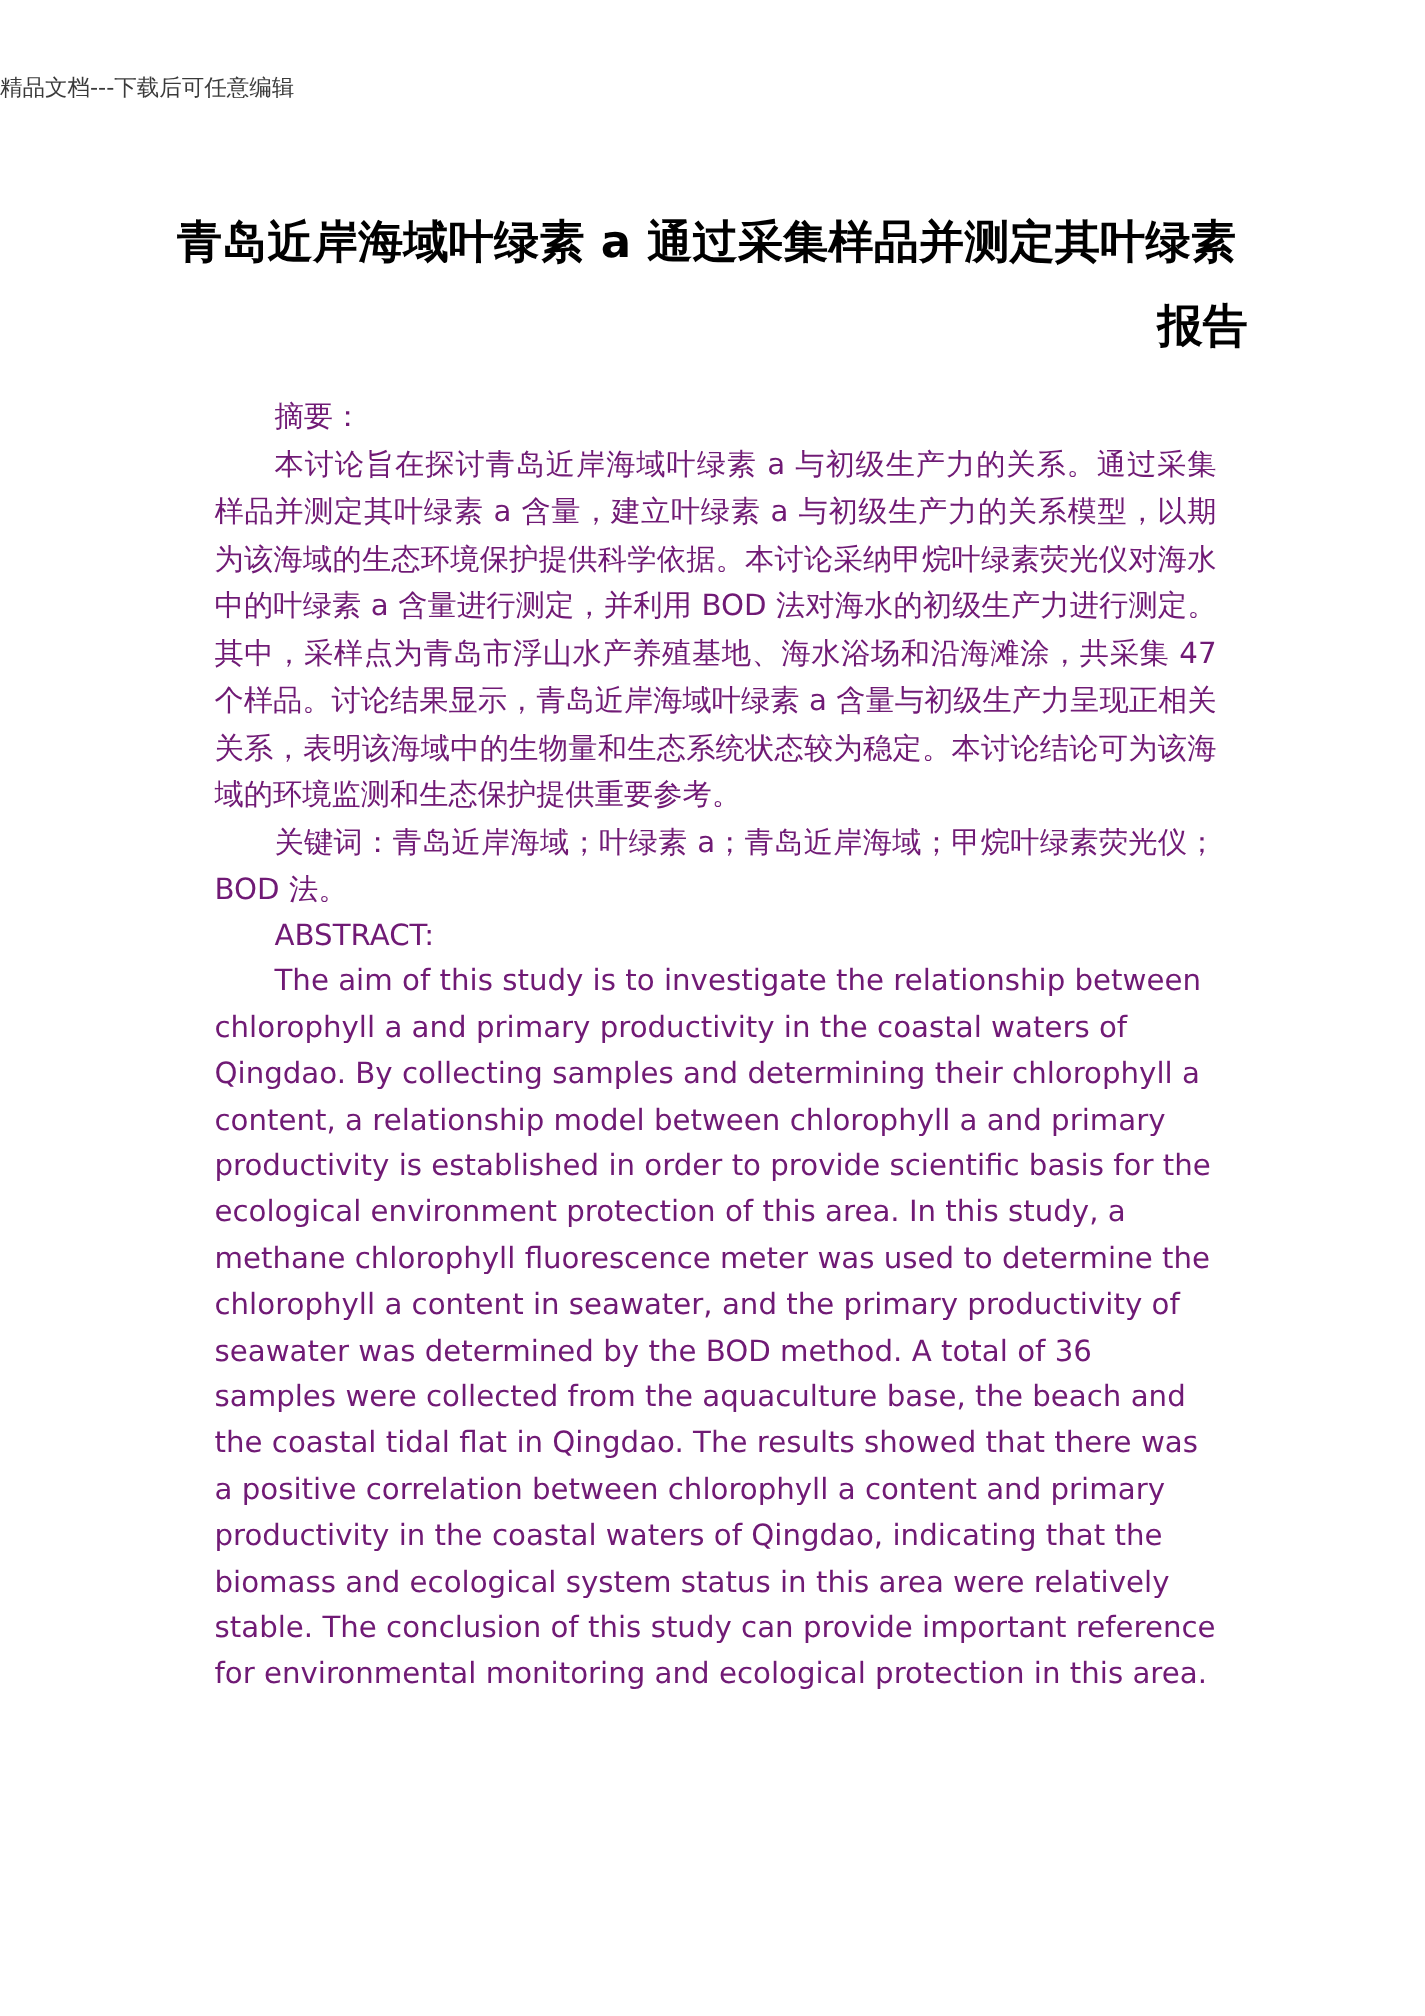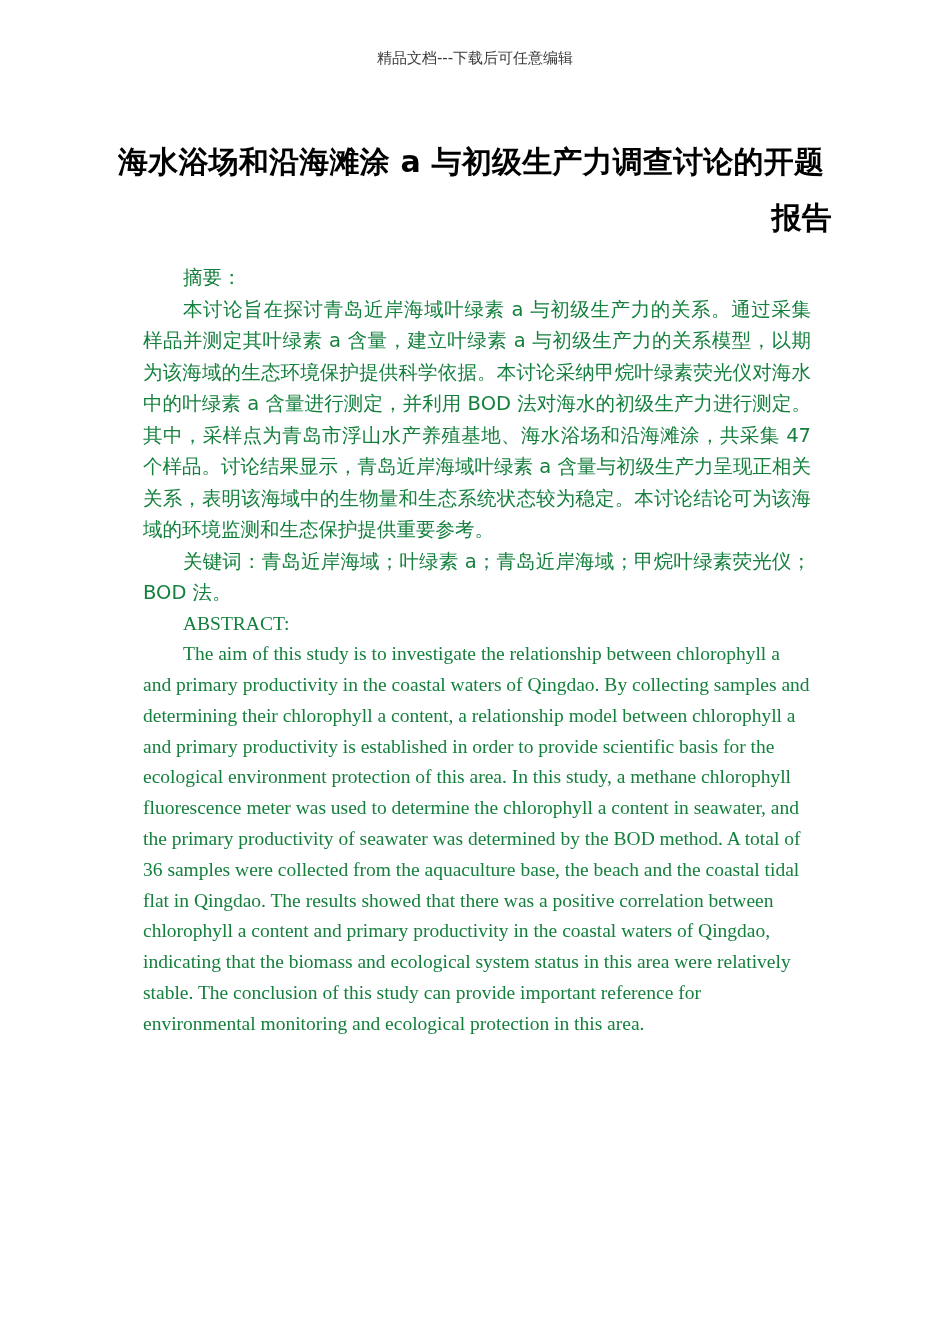--- a/index.html
+++ b/index.html
@@ -24,21 +24,20 @@
     background: #ffffff;
     overflow: hidden;
   }
 
   
   .doc-header {
     position: absolute;
     top: 48px;
     left: 0;
     width: 950px;
-    text-align: center;
     font-size: 15px;
     line-height: 20px;
     letter-spacing: 0px;
     color: #3a3a3a;
     font-family: "DejaVu Sans", "Liberation Sans", sans-serif;
   }
 
   
   .title-block {
     position: absolute;
@@ -68,47 +67,46 @@
     left: 143px;
     width: 668px;
   }
 
   p.para {
     margin: 0;
     font-size: 19.5px;
     line-height: 31.5px;
     text-align: justify;
     text-justify: inter-character;
-    color: #15803d;
+    color: #701a75;
     word-spacing: 0px;
   }
   p.para.cjk {
     font-size: 19.5px;
     line-height: 31.5px;
   }
   p.para.latin {
     font-size: 19.5px;
     line-height: 30.8px;
     text-align: left;
-    font-family: Liberation Serif, serif;
   }
   .indent {
     text-indent: 40px;
   }
   .gap-md { margin-top: 23px; }
 </style>
 </head>
 <body>
 
 <div class="page">
 
   <div class="doc-header">精品文档---下载后可任意编辑</div>
 
   <div class="title-block">
-    <div class="title-line title-line-1">海水浴场和沿海滩涂 a 与初级生产力调查讨论的开题</div>
+    <div class="title-line title-line-1">青岛近岸海域叶绿素 a 通过采集样品并测定其叶绿素</div>
     <div class="title-line title-line-2">报告</div>
   </div>
 
   <div class="content">
 
     <p class="para cjk indent">摘要：</p>
 
     <p class="para cjk indent gap-md">本讨论旨在探讨青岛近岸海域叶绿素 a 与初级生产力的关系。通过采集样品并测定其叶绿素 a 含量，建立叶绿素 a 与初级生产力的关系模型，以期为该海域的生态环境保护提供科学依据。本讨论采纳甲烷叶绿素荧光仪对海水中的叶绿素 a 含量进行测定，并利用 BOD 法对海水的初级生产力进行测定。其中，采样点为青岛市浮山水产养殖基地、海水浴场和沿海滩涂，共采集 47 个样品。讨论结果显示，青岛近岸海域叶绿素 a 含量与初级生产力呈现正相关关系，表明该海域中的生物量和生态系统状态较为稳定。本讨论结论可为该海域的环境监测和生态保护提供重要参考。</p>
 
     <p class="para cjk indent gap-md">关键词：青岛近岸海域；叶绿素 a；青岛近岸海域；甲烷叶绿素荧光仪；BOD 法。</p>

